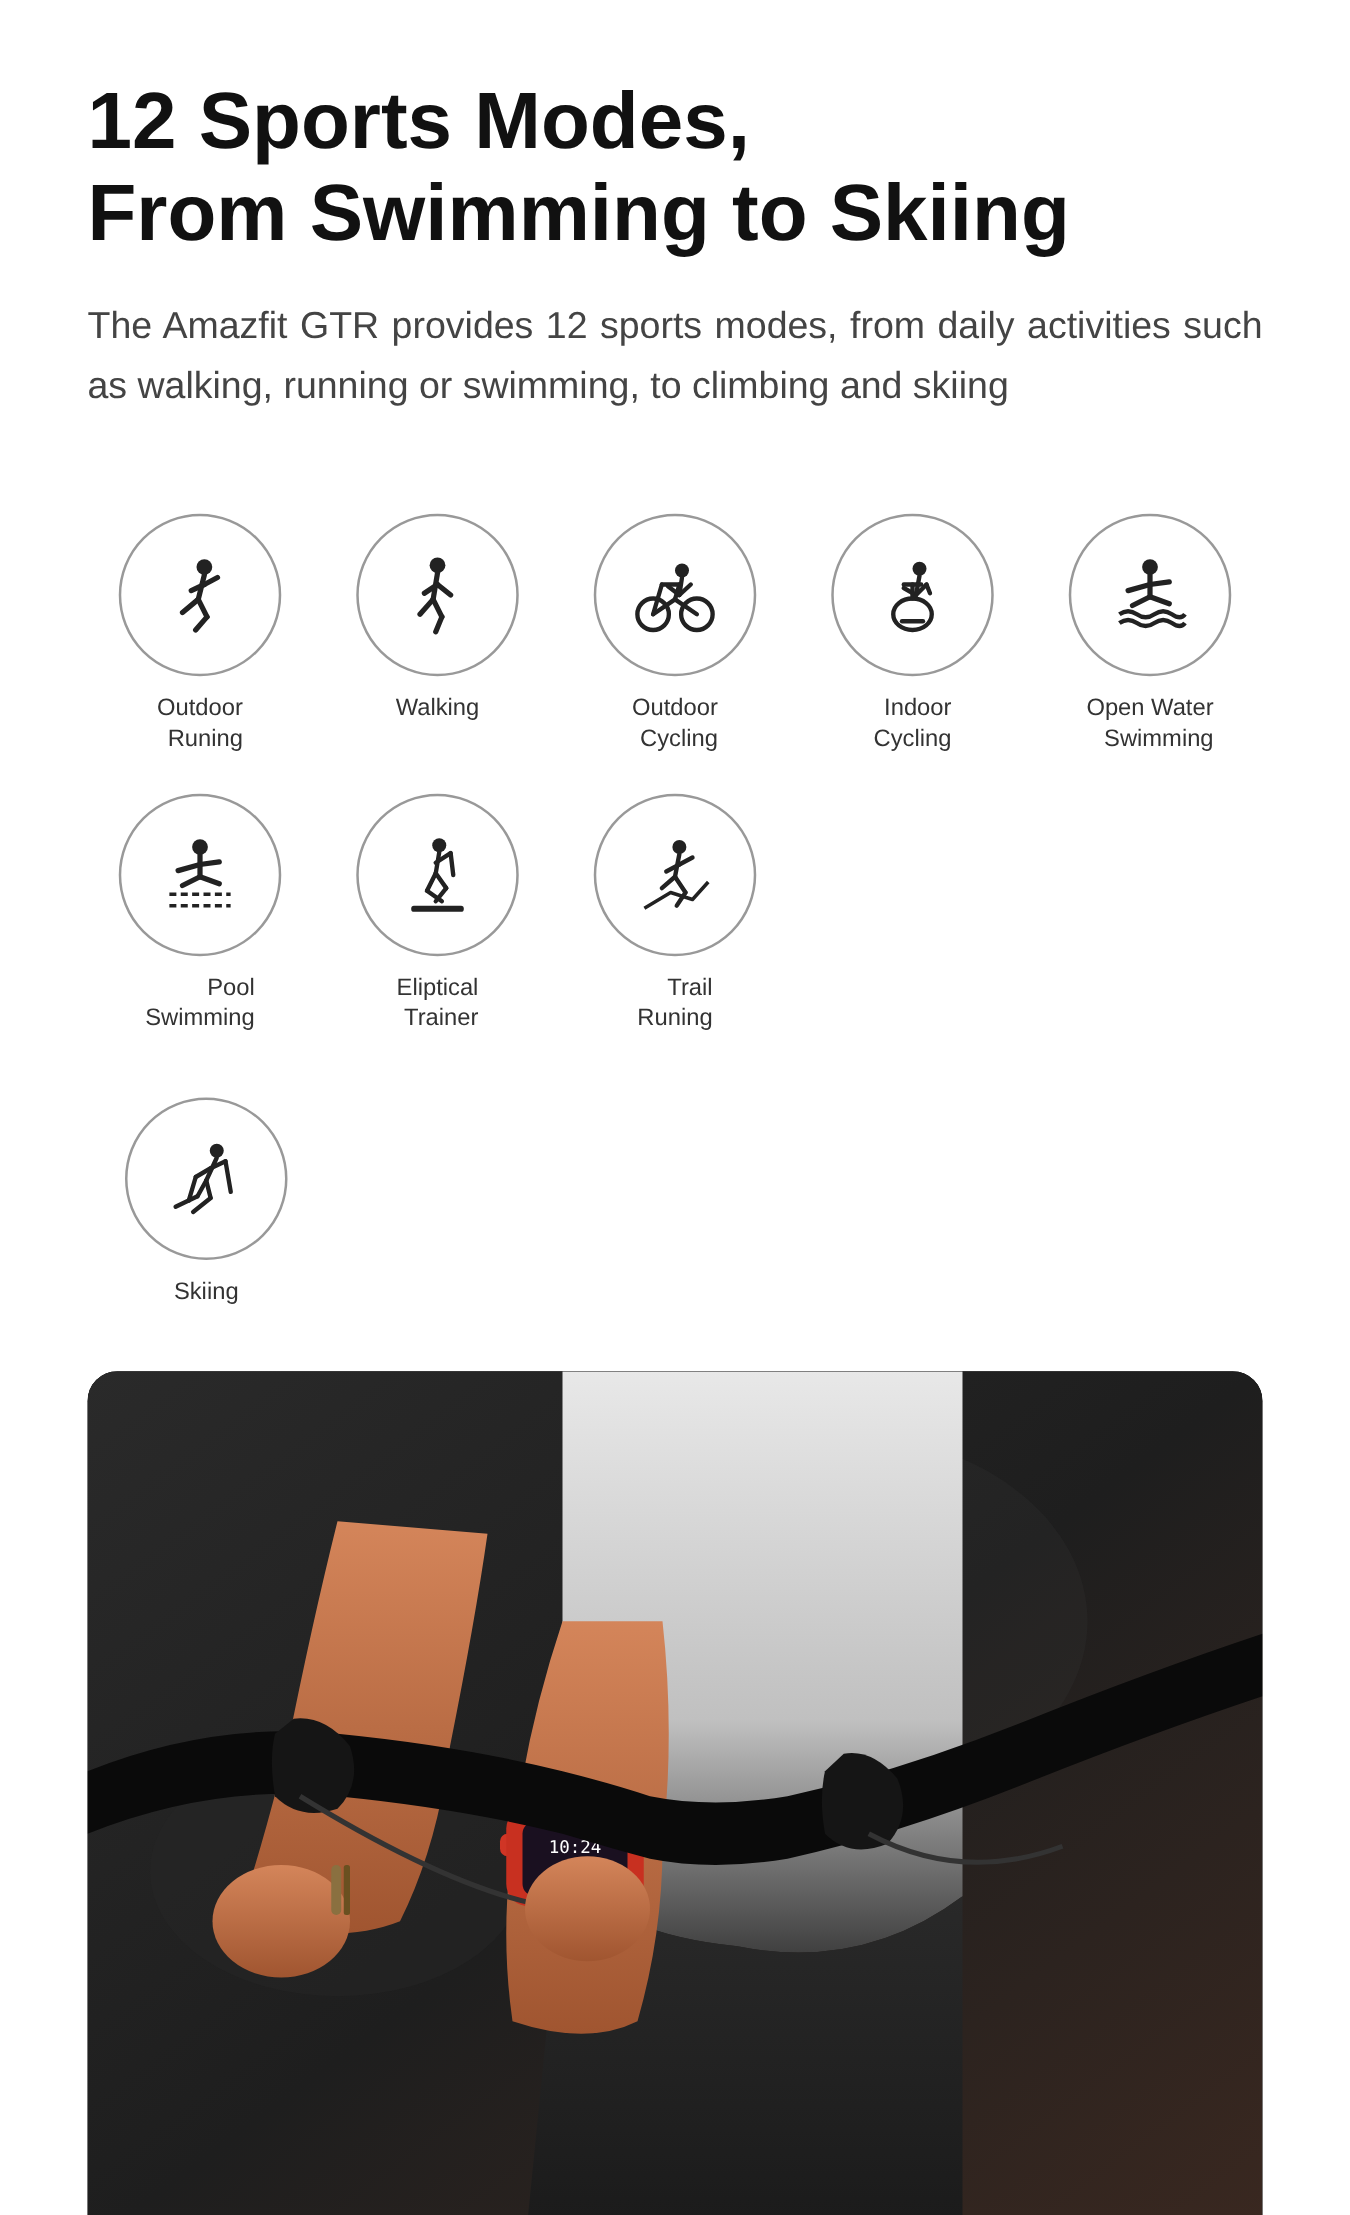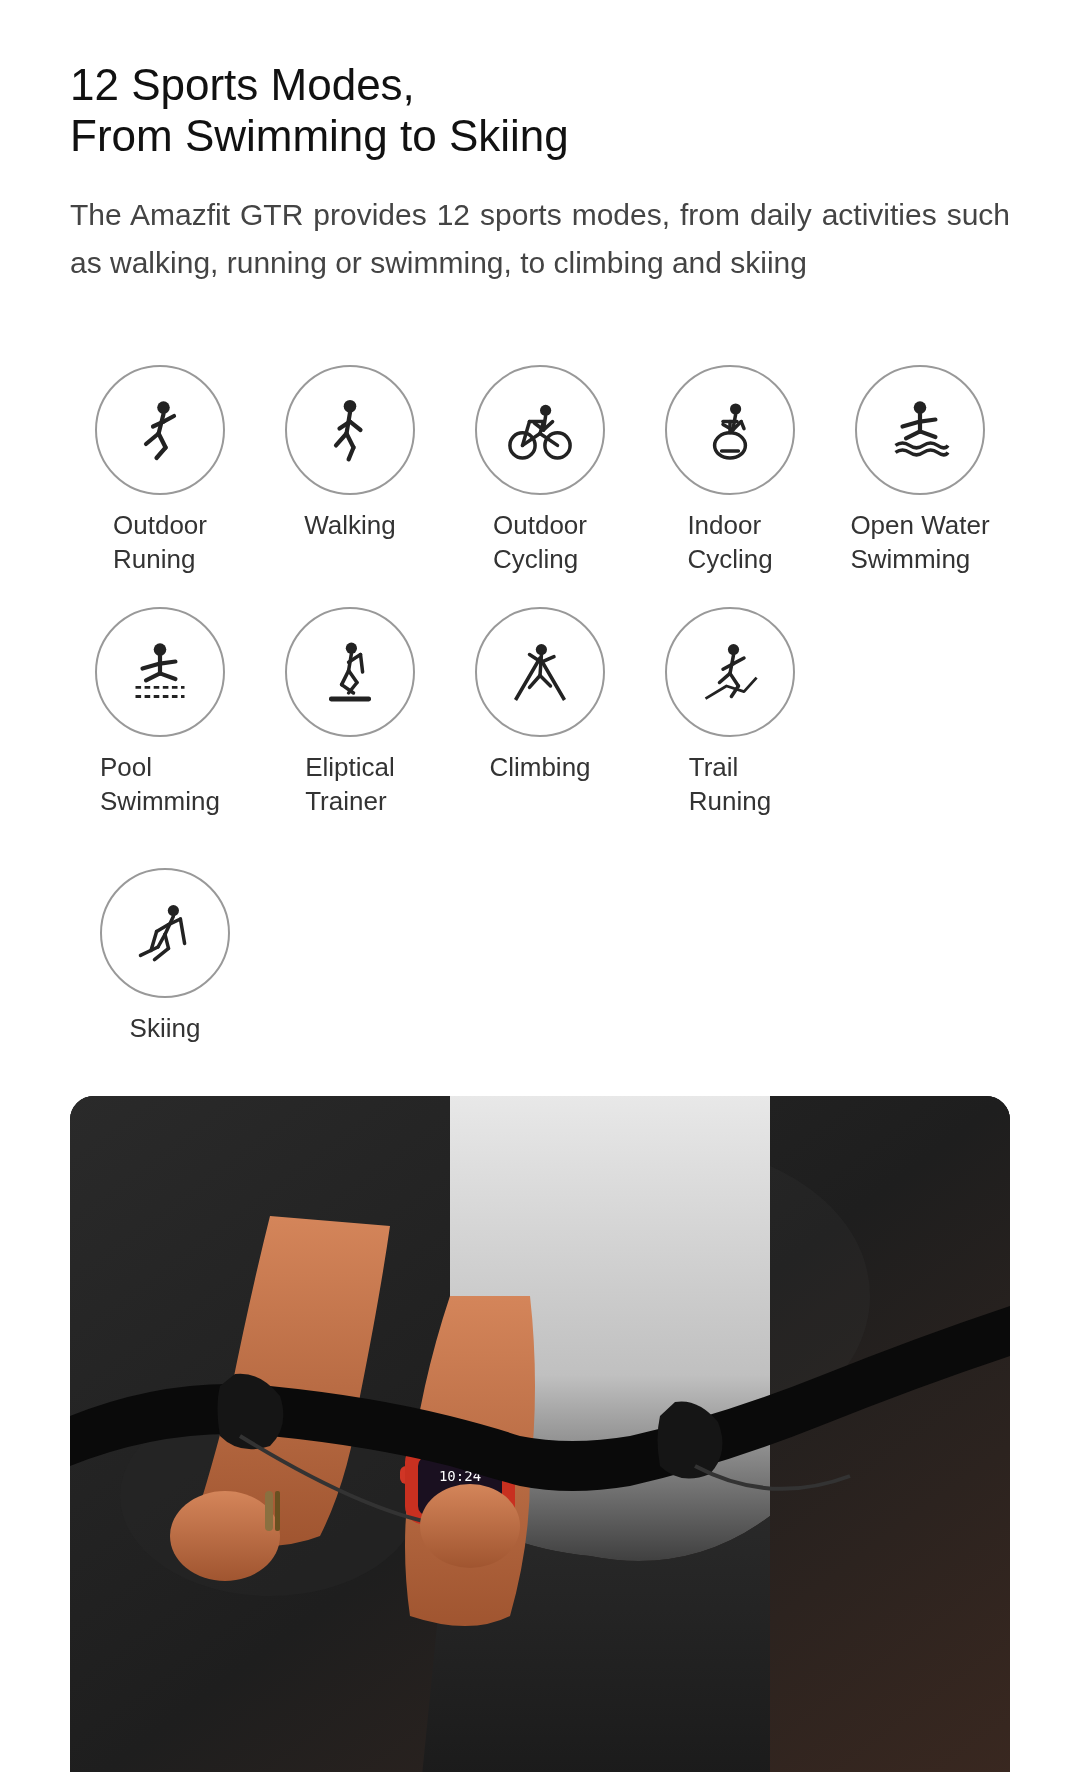--- a/index.html
+++ b/index.html
@@ -10,22 +10,22 @@
       min-height: 1772px;
       overflow-x: hidden;
     }
     .page-wrapper {
       padding: 60px 70px 0 70px;
     }
     .title-section {
       margin-bottom: 30px;
     }
     .main-title {
-      font-size: 44px;
-      font-weight: 400;
+      font-size: 64px;
+      font-weight: 700;
       line-height: 1.15;
       color: #111111;
       margin-bottom: 30px;
     }
     .description {
       font-size: 30px;
       line-height: 1.6;
       color: #444444;
       text-align: justify;
       margin-bottom: 78px;
@@ -50,23 +50,23 @@
       display: flex;
       align-items: center;
       justify-content: center;
     }
     .sport-icon-circle svg {
       width: 70px;
       height: 70px;
       fill: #222222;
     }
     .sport-label {
-      font-size: 26px;
+      font-size: 19px;
       color: #333333;
-      text-align: left;
+      text-align: right;
       line-height: 1.3;
     }
     .bottom-row {
       display: flex;
       gap: 0;
       margin-bottom: 50px;
     }
     .bottom-row .sport-item {
       width: 190px;
     }
@@ -221,38 +221,20 @@
           <line x1="38" y1="68" x2="55" y2="80" stroke="#222" stroke-width="5" stroke-linecap="round"></line>
           <line x1="48" y1="48" x2="60" y2="65" stroke="#222" stroke-width="5" stroke-linecap="round"></line>
           <line x1="60" y1="65" x2="48" y2="80" stroke="#222" stroke-width="5" stroke-linecap="round"></line>
 
           <rect x="20" y="85" width="60" height="7" rx="3" fill="#222"></rect>
         </svg>
       </div>
       <span class="sport-label">Eliptical<br>Trainer</span>
     </div>
 
-    <div class="sport-item">
-      <div class="sport-icon-circle">
-        <svg viewBox="0 0 100 100">
-          <circle cx="52" cy="18" r="8" fill="#222"></circle>
-
-          <line x1="52" y1="26" x2="50" y2="55" stroke="#222" stroke-width="5" stroke-linecap="round"></line>
-
-          <line x1="52" y1="36" x2="35" y2="25" stroke="#222" stroke-width="5" stroke-linecap="round"></line>
-          <line x1="52" y1="36" x2="70" y2="28" stroke="#222" stroke-width="5" stroke-linecap="round"></line>
-
-          <line x1="50" y1="55" x2="35" y2="72" stroke="#222" stroke-width="5" stroke-linecap="round"></line>
-          <line x1="50" y1="55" x2="65" y2="70" stroke="#222" stroke-width="5" stroke-linecap="round"></line>
-
-          <polyline points="15,90 50,30 85,90" fill="none" stroke="#222" stroke-width="5" stroke-linejoin="round"></polyline>
-        </svg>
-      </div>
-      <span class="sport-label">Climbing</span>
-    </div>
 
     <div class="sport-item">
       <div class="sport-icon-circle">
         <svg viewBox="0 0 100 100">
           <circle cx="55" cy="18" r="8" fill="#222"></circle>
 
           <line x1="55" y1="26" x2="50" y2="52" stroke="#222" stroke-width="5" stroke-linecap="round"></line>
           <line x1="50" y1="52" x2="35" y2="65" stroke="#222" stroke-width="5" stroke-linecap="round"></line>
           <line x1="50" y1="52" x2="62" y2="70" stroke="#222" stroke-width="5" stroke-linecap="round"></line>
           <line x1="62" y1="70" x2="52" y2="85" stroke="#222" stroke-width="5" stroke-linecap="round"></line>

